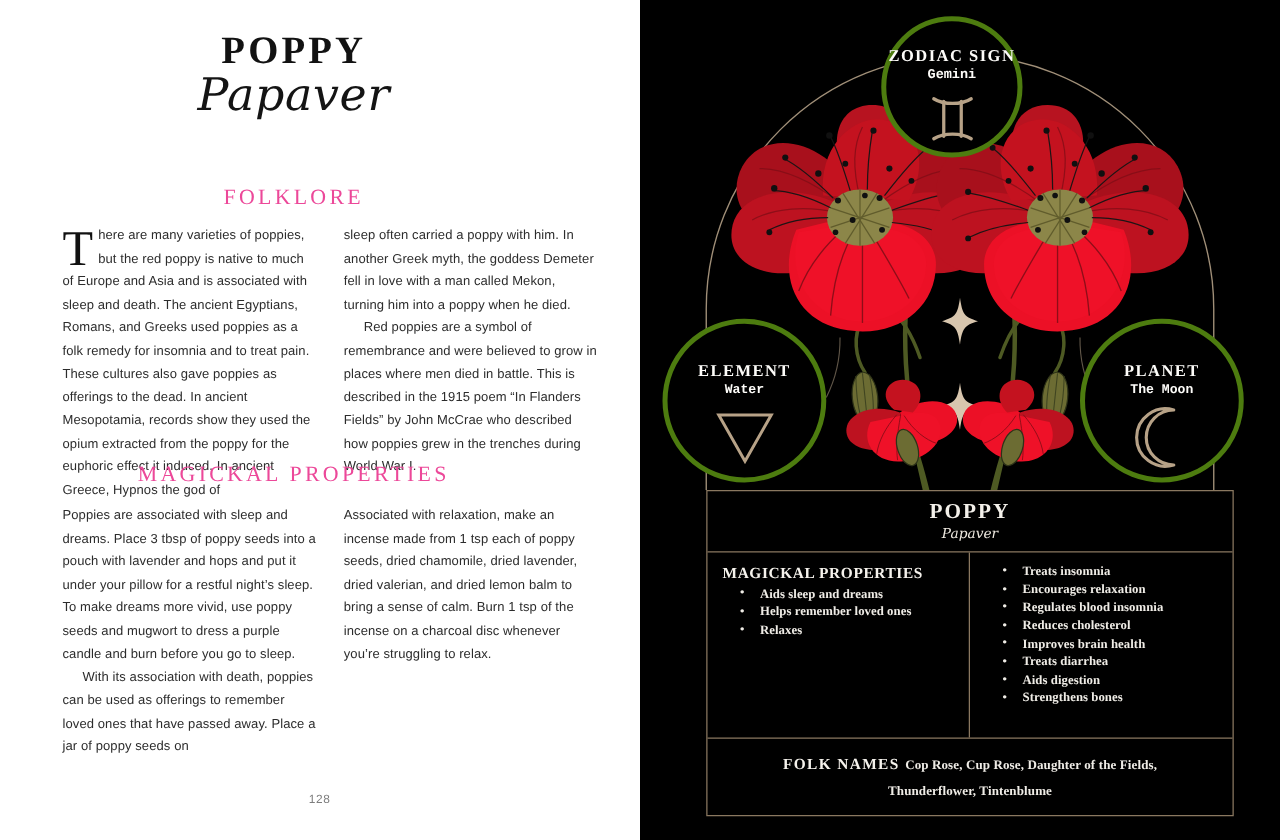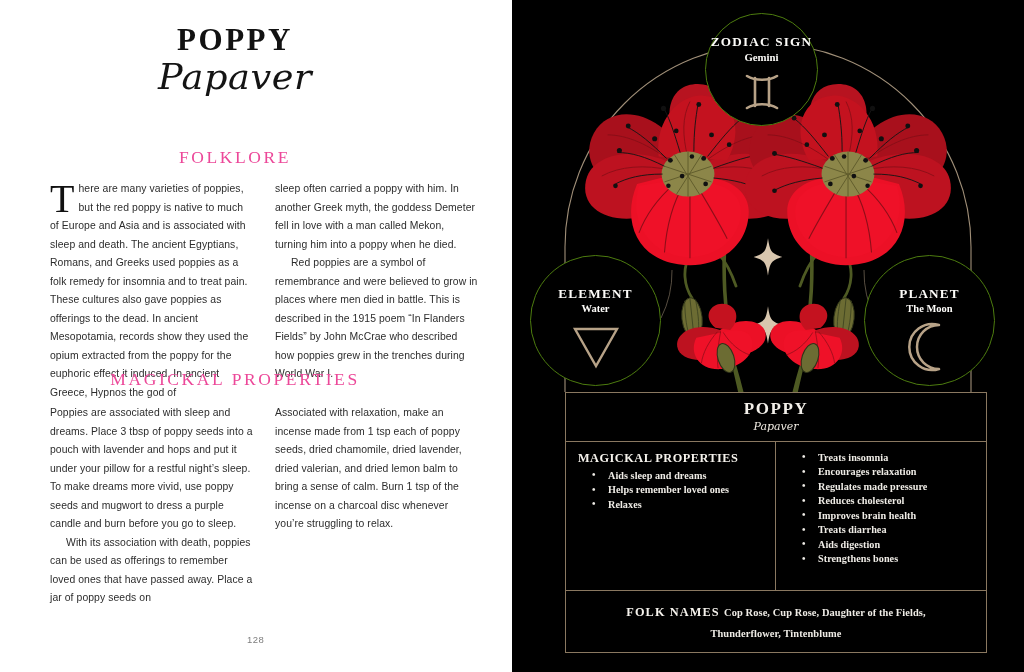--- a/index.html
+++ b/index.html
@@ -155,36 +155,36 @@
   .ip-folk .val{
     font-family:"Liberation Serif", serif;
     font-size:10.4px;font-weight:700;
     color:#efece6;letter-spacing:0.1px;
   }
 
   
   .badge{
     position:absolute;
     border-radius:50%;
-    border:1px solid #4d7c0f;
+    border:4px solid #4d7c0f;
     background:#000;
     display:flex;flex-direction:column;
     align-items:center;
     box-sizing:border-box;
     color:#fff;
   }
   .badge .b-title{
     font-family:"Liberation Serif", serif;
     font-weight:700;letter-spacing:1.2px;
     color:#fdfcf9;
     line-height:1.06;
     text-align:center;
   }
   .badge .b-val{
-    font-family:Liberation Serif, serif;
+    font-family:Liberation Mono, monospace;
     font-weight:700;
     color:#fdfcf9;
     line-height:1.15;
   }
 
   .badge.zodiac{
     left:193px;top:13px;width:113px;height:113px;
     padding-top:21px;
   }
   .badge.zodiac .b-title{font-size:13.2px;}
@@ -440,21 +440,21 @@
           <ul>
             <li>Aids sleep and dreams</li>
             <li>Helps remember loved ones</li>
             <li>Relaxes</li>
           </ul>
         </div>
         <div class="ip-col right-col">
           <ul>
             <li>Treats insomnia</li>
             <li>Encourages relaxation</li>
-            <li>Regulates made pressure</li>
+            <li>Regulates blood insomnia</li>
             <li>Reduces cholesterol</li>
             <li>Improves brain health</li>
             <li>Treats diarrhea</li>
             <li>Aids digestion</li>
             <li>Strengthens bones</li>
           </ul>
         </div>
       </div>
 
       <div class="ip-folk">

